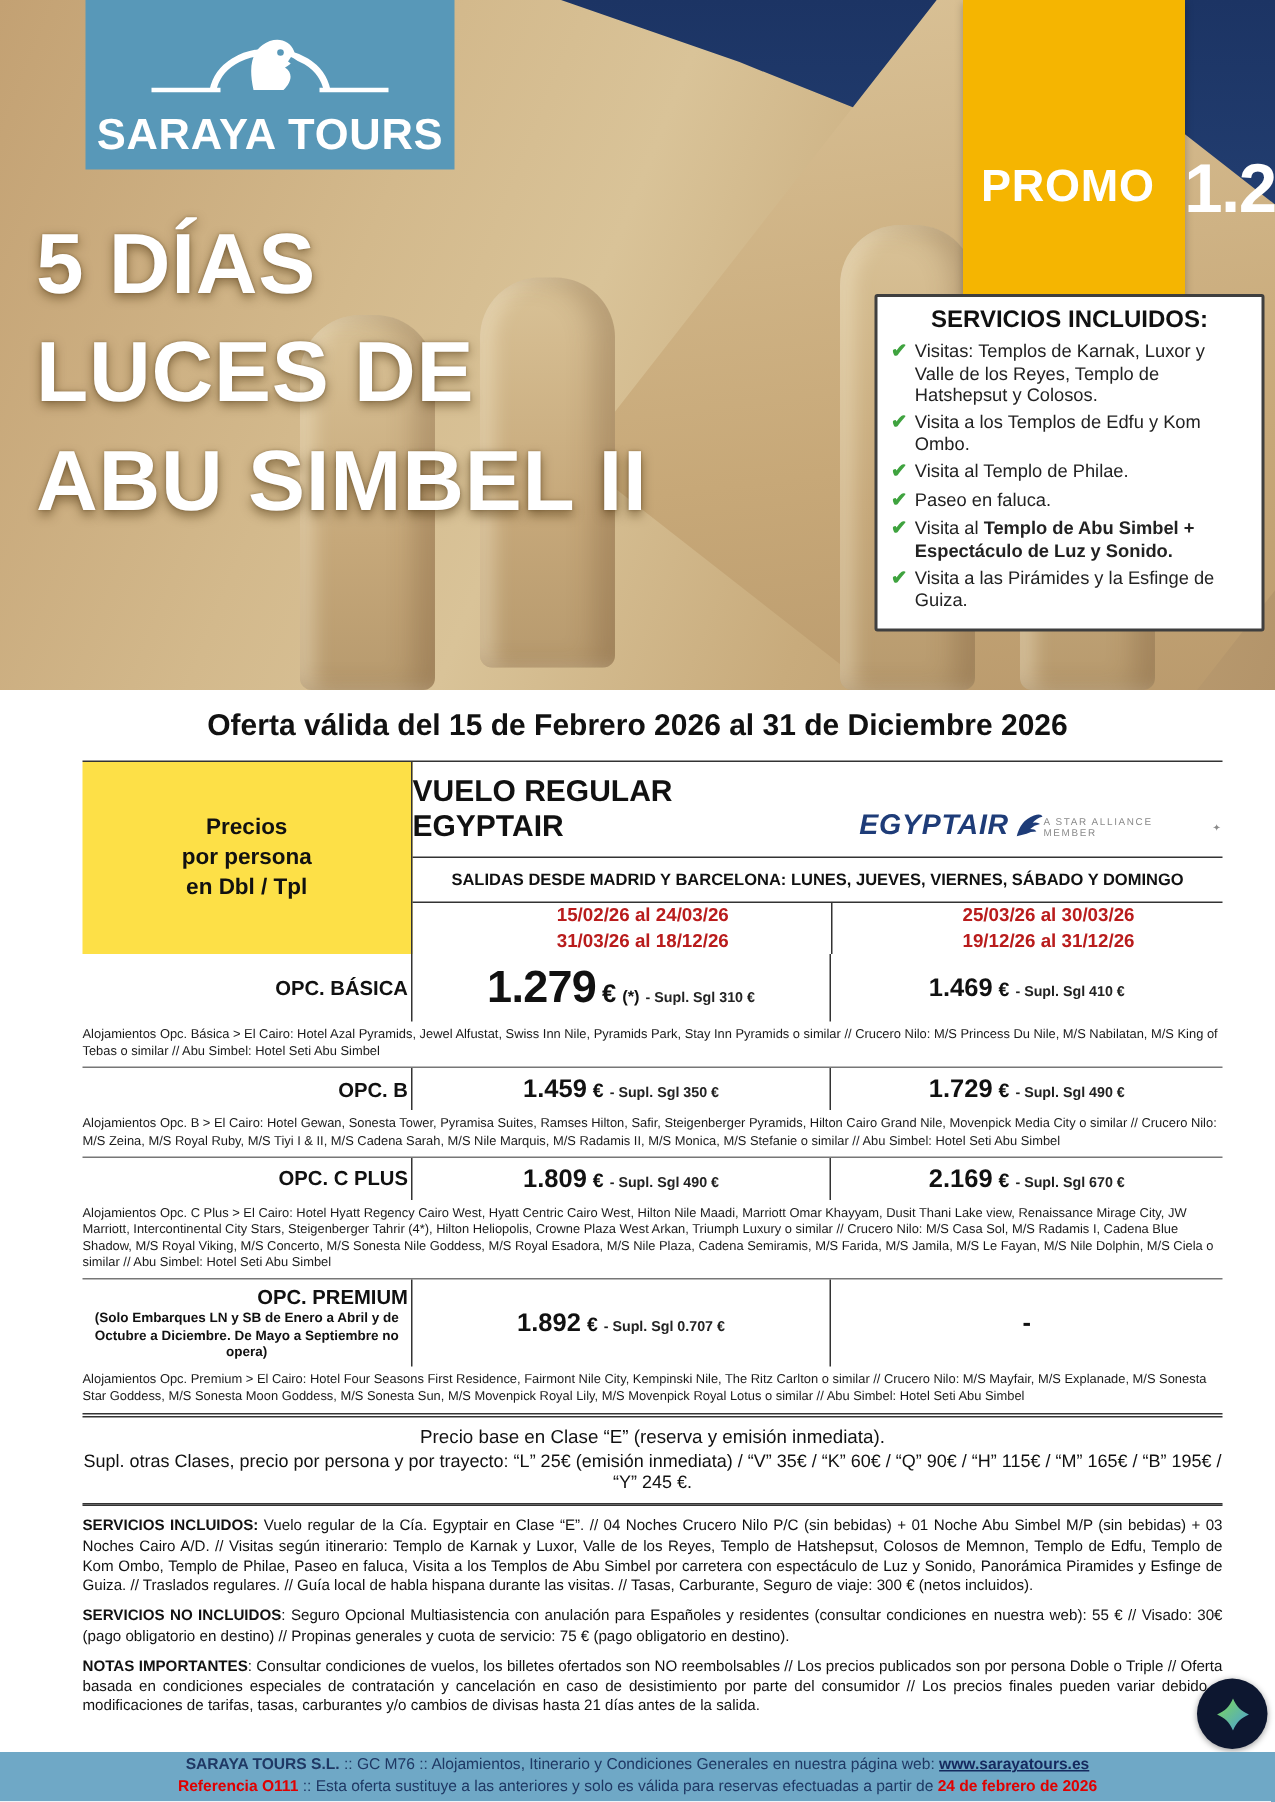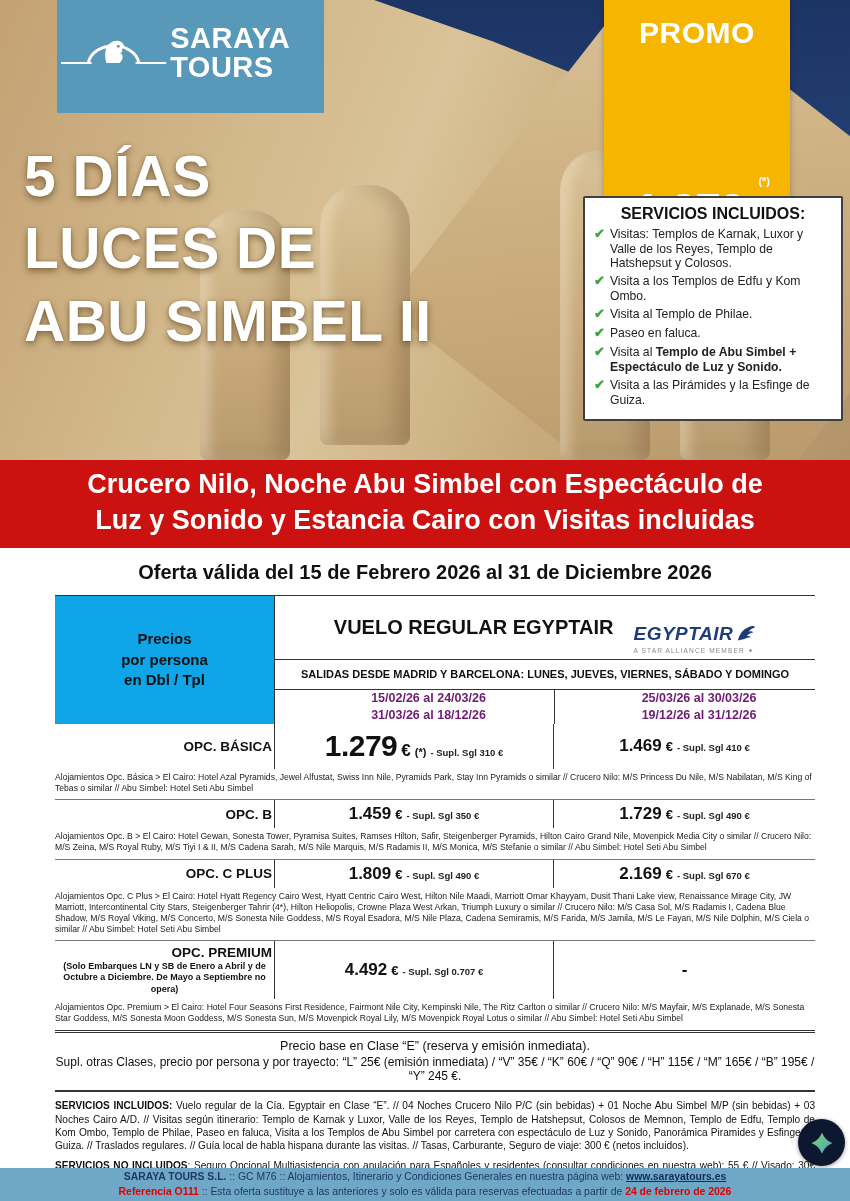--- a/index.html
+++ b/index.html
@@ -17,27 +17,27 @@
     background:linear-gradient(135deg,#d9c196 0%,#c7a878 55%,#b49468 100%);
     transform:rotate(38deg); border-radius:30px; }
   .hero .statue { position:absolute; width:90px; height:260px; border-radius:40px 40px 8px 8px;
     background:linear-gradient(180deg,#d9c297 0%,#c6a87a 60%,#b79a6e 100%);
     box-shadow:inset -14px 0 18px rgba(90,60,30,.25), inset 10px 0 12px rgba(255,245,220,.35); }
   .statue.s1 { left:200px; top:210px; height:250px; }
   .statue.s2 { left:320px; top:185px; }
   .statue.s3 { left:560px; top:150px; height:310px; }
   .statue.s4 { left:680px; top:190px; height:270px; }
 
-  .logo-box { position:absolute; left:57px; top:0; width:267px; height:113px; background:#5898b8;
-    display:flex; flex-direction:row; align-items:center; justify-content:flex-end; padding-bottom:8px; }
+  .logo-box { position:absolute; left:57px; top:0; width:246px; height:113px; background:#5898b8;
+    display:flex; flex-direction:column; align-items:center; justify-content:flex-end; padding-bottom:8px; }
   .logo-mark { width:170px; height:62px; }
   .logo-text { color:#fff; font-weight:700; font-size:29px; letter-spacing:.5px; line-height:1; }
 
-  .promo { position:absolute; right:60px; top:0; width:186px; height:253px; background:#f5b501;
-    border-radius:0 0 22px 22px; display:flex; flex-direction:column; align-items:center;
+  .promo { position:absolute; right:60px; top:0; width:148px; height:253px; background:#f5b501;
+    border-radius:0 0 22px 22px; display:flex; flex-direction:row; align-items:center;
     padding:16px 12px 20px; box-shadow:0 2px 6px rgba(0,0,0,.25); }
   .promo-title { color:#fff; font-weight:800; font-size:30px; letter-spacing:.5px; }
   .promo-star { margin-top:auto; align-self:flex-end; color:#fff; font-weight:700; font-size:11px; padding-right:8px; }
   .promo-price { color:#fff; font-weight:800; font-size:46px; line-height:1; letter-spacing:-1px; display:flex; align-items:baseline; }
   .promo-cur { font-size:20px; font-weight:700; margin-left:5px; }
 
   .hero-title { position:absolute; left:24px; top:140px; color:#fff; font-weight:800; font-size:57px;
     line-height:1.27; letter-spacing:.5px; white-space:pre-line;
     text-shadow:0 3px 7px rgba(70,45,10,.55), 0 0 2px rgba(70,45,10,.4); }
 
@@ -50,36 +50,36 @@
 
   
   .banner { width:850px; background:#cc1111; color:#fff; text-align:center; font-weight:700;
     font-size:27px; line-height:1.33; padding:7px 0 9px; white-space:pre-line; }
   .offer { text-align:center; font-weight:700; font-size:20px; color:#111; margin:13px 0 11px; }
 
   
   .tblwrap { margin:0 35px 0 55px; width:760px; }
   .tbl-top { border-top:1.6px solid #333; }
   .thead { display:grid; grid-template-columns:220px 279px 261px; grid-template-rows:64px 30px 34px; }
-  .th-left { grid-row:1/4; grid-column:1; background:#0ea5e9; border-right:1.6px solid #333;
+  .th-left { grid-row:1/4; grid-column:1; background:#fde047; border-right:1.6px solid #333;
     display:flex; align-items:center; justify-content:center; text-align:center;
     font-weight:700; font-size:15px; line-height:1.35; white-space:pre-line; color:#111; }
   .th-vuelo { grid-row:1; grid-column:2/4; border-bottom:1.6px solid #333;
     display:flex; align-items:center; justify-content:center; gap:20px; }
   .th-vuelo-text { font-weight:800; font-size:20px; color:#111; }
-  .eg-logo { display:flex; flex-direction:column; align-items:flex-start;margin-top:23px; }
+  .eg-logo { display:flex; flex-direction:row; align-items:center;margin-top:23px; }
   .eg-row { display:flex; align-items:center; gap:3px; }
   .eg-name { color:#1e3c78; font-weight:800; font-style:italic; font-size:19px; letter-spacing:.5px; }
   .eg-star-alliance { font-size:6.6px; letter-spacing:1.1px; color:#8a8a8a; margin-top:2px; display:flex; align-items:center; gap:3px; }
   .th-salidas { grid-row:2; grid-column:2/4; border-bottom:1.6px solid #333;
     display:flex; align-items:center; justify-content:center; font-weight:800; font-size:11px; color:#111; }
   .th-date1 { grid-row:3; grid-column:2; }
   .th-date2 { grid-row:3; grid-column:3; border-left:1.4px solid #333; }
   .th-date1,.th-date2 { display:flex; align-items:center; justify-content:center; text-align:center;
-    font-weight:700; font-size:12.5px; line-height:1.35; white-space:pre-line; color:#701a75;padding-left:28px; }
+    font-weight:700; font-size:12.5px; line-height:1.35; white-space:pre-line; color:#b91c1c;padding-left:28px; }
 
   .prow { display:grid; grid-template-columns:220px 279px 261px; align-items:stretch; }
   .pcell { display:flex; flex-direction:column; align-items:center; justify-content:center; text-align:center; padding:4px 2px; }
   .pc-label { border-right:1.6px solid #333;align-items:flex-end; }
   .pc-1 { border-right:1.4px solid #333; }
   .opt-label { font-weight:700; font-size:13.5px; color:#111; }
   .opt-note { font-size:9px; font-weight:700; color:#111; line-height:1.25; margin-top:1px; }
   .price-line { display:flex; align-items:baseline; gap:4px; color:#111; }
   .amt { font-weight:700; font-size:17px; }
   .amt-big { font-weight:800; font-size:30px; letter-spacing:-.5px; }
@@ -170,22 +170,20 @@
         <span class="svc-check">✔</span>
         <span><span>Visita al </span><b>Templo de Abu Simbel + Espectáculo de Luz y Sonido.</b></span>
       </div>
       <div class="svc-item">
         <span class="svc-check">✔</span>
         <span><span>Visita a las Pirámides y la Esfinge de Guiza.</span><b></b></span>
       </div>
     </div>
   </div>
 
-  <div class="banner">Crucero Nilo, Noche Abu Simbel con Espectáculo de
-Luz y Sonido y Estancia Cairo con Visitas incluidas</div>
 
   <div class="offer">Oferta válida del 15 de Febrero 2026 al 31 de Diciembre 2026</div>
 
   <div class="tblwrap tbl-top">
     <div class="thead">
       <div class="th-left">Precios
 por persona
 en Dbl / Tpl</div>
       <div class="th-vuelo">
         <span class="th-vuelo-text">VUELO REGULAR EGYPTAIR</span>
@@ -276,21 +274,21 @@
     <div class="fnote">Alojamientos Opc. C Plus &gt; El Cairo: Hotel Hyatt Regency Cairo West, Hyatt Centric Cairo West, Hilton Nile Maadi, Marriott Omar Khayyam, Dusit Thani Lake view, Renaissance Mirage City, JW Marriott, Intercontinental City Stars, Steigenberger Tahrir (4*), Hilton Heliopolis, Crowne Plaza West Arkan, Triumph Luxury o similar // Crucero Nilo: M/S Casa Sol, M/S Radamis I, Cadena Blue Shadow, M/S Royal Viking, M/S Concerto, M/S Sonesta Nile Goddess, M/S Royal Esadora, M/S Nile Plaza, Cadena Semiramis, M/S Farida, M/S Jamila, M/S Le Fayan, M/S Nile Dolphin, M/S Ciela o similar // Abu Simbel: Hotel Seti Abu Simbel</div>
     <div class="sep"></div>
 
     <div class="prow" style="min-height:44px;">
       <div class="pcell pc-label">
         <span class="opt-label">OPC. PREMIUM</span>
         <span class="opt-note">(Solo Embarques LN y SB de Enero a Abril y de Octubre a Diciembre. De Mayo a Septiembre no opera)</span>
       </div>
       <div class="pcell pc-1">
         <span class="price-line">
-          <span class="amt">4.492</span>
+          <span class="amt">1.892</span>
           <span class="cur">€</span>
           <span class="suppl">- Supl. Sgl 0.707 €</span>
         </span>
       </div>
       <div class="pcell">
         <span class="price-line">
           <span class="amt">-</span>
         </span>
       </div>
     </div>

